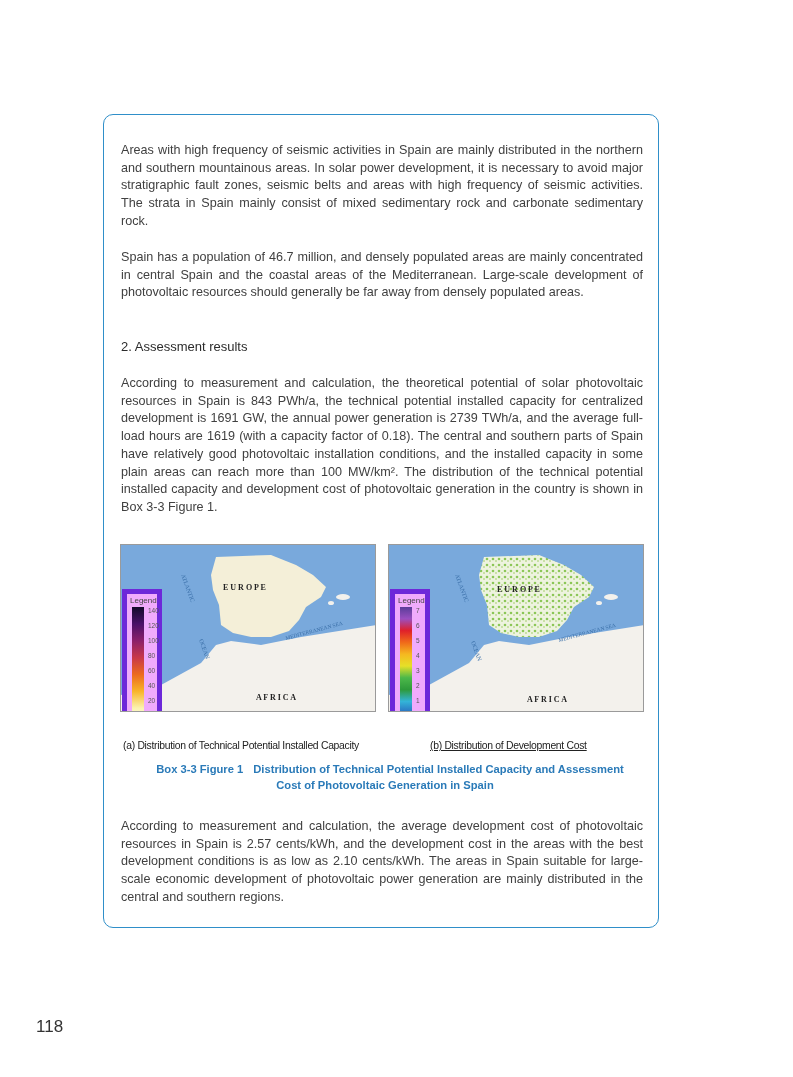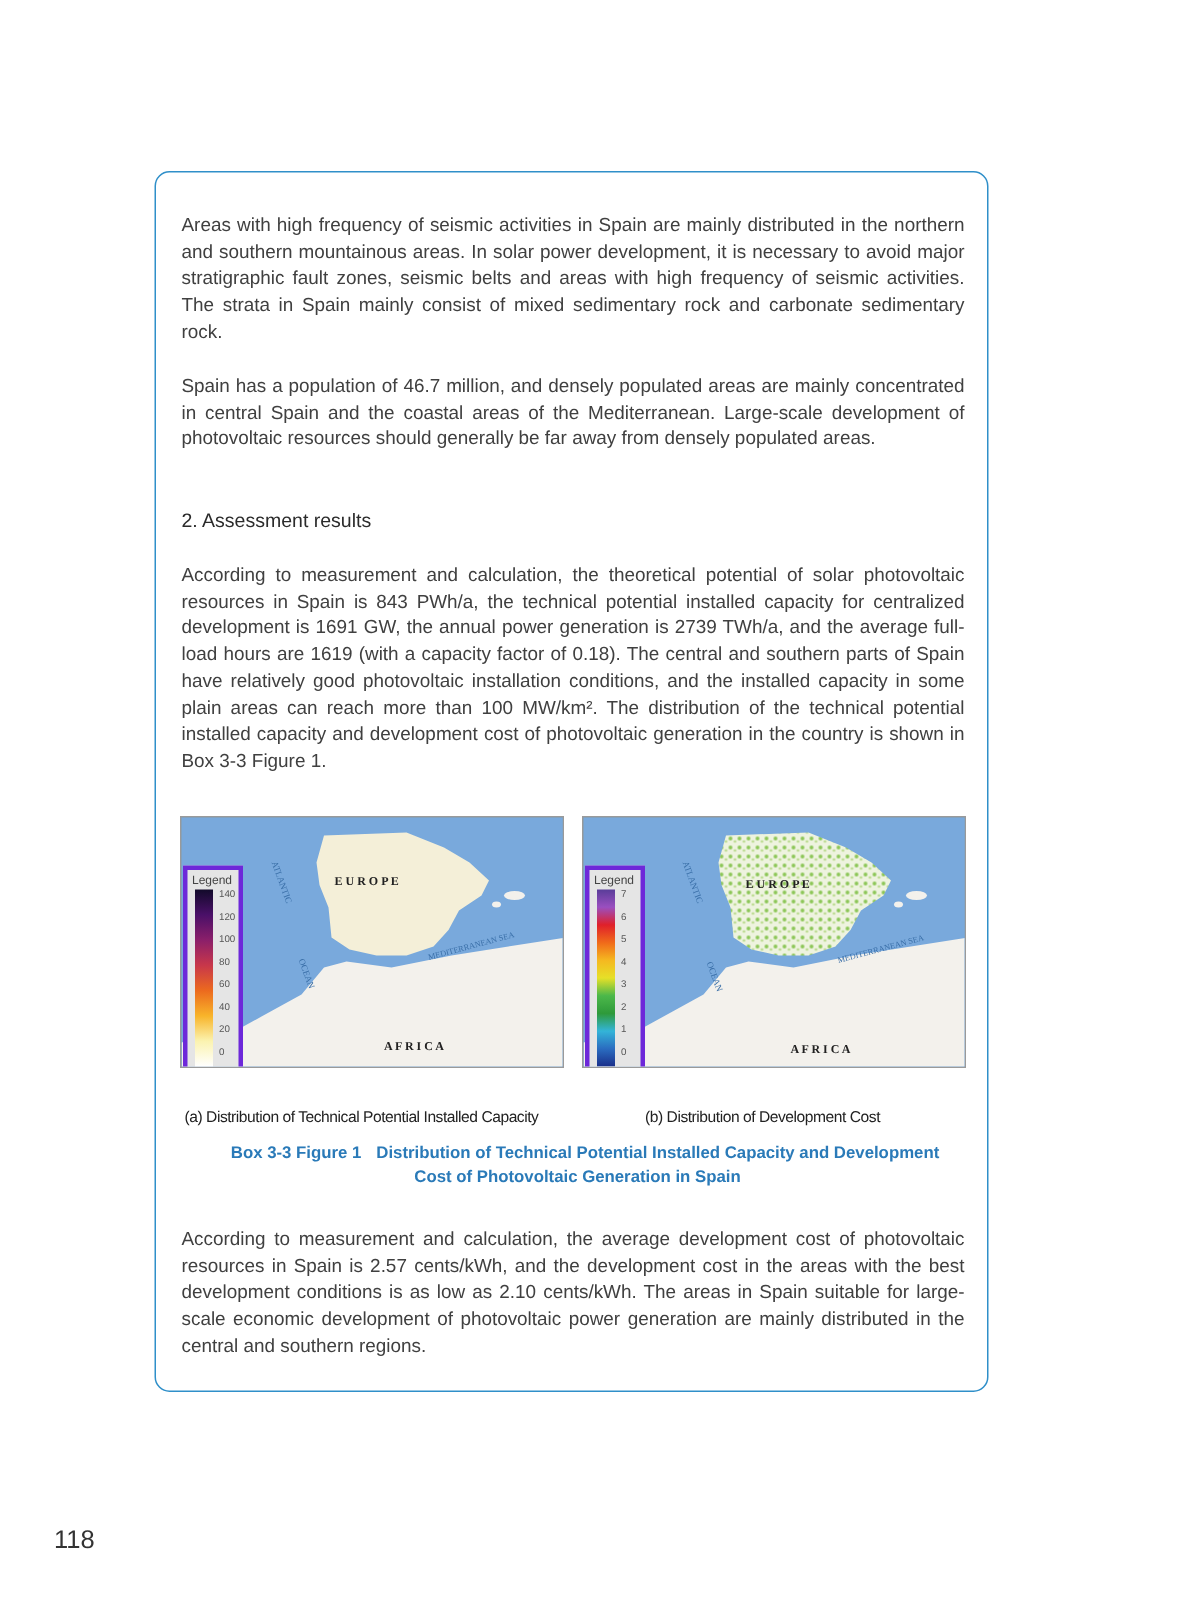--- a/index.html
+++ b/index.html
@@ -12,21 +12,21 @@
     position:absolute; left:121px; width:522px; font-size:12.6px; line-height:17.7px;
     text-align:justify; margin:0; color:#404040;
   }
   .heading { position:absolute; left:121px; font-size:13px; color:#2b2b2b; margin:0; }
   .fig { position:absolute; top:544px; width:256px; height:168px; border:1px solid #9a9a9a; box-sizing:border-box; overflow:hidden; background:#6fa7d9; }
   .fig svg { display:block; }
   .subcap { position:absolute; top:740px; font-size:10.4px; color:#222; letter-spacing:-0.3px; }
   .figcap { position:absolute; left:110px; width:550px; top:762px; text-align:center; font-size:11.2px; font-weight:bold; color:#2a7ab8; line-height:15.5px; }
   .figcap .lbl { margin-right:10px;padding-left:10px; }
   .pagenum { position:absolute; left:36px; top:1017px; font-size:17px; color:#333; }
-  .legend { position:absolute; left:1px; top:32px; width:40px; height:148px; background:#e5e5e5; border:3px solid #6d28d9; box-sizing:border-box; font-size:7px; color:#444; }
+  .legend { position:absolute; left:1px; top:44px; width:40px; height:148px; background:#f0abfc; border:5px solid #6d28d9; box-sizing:border-box; font-size:7px; color:#444; }
   .legend .ltitle { position:absolute; top:2px; left:3px; font-size:8px; color:#444;}
   .legend .lbar { position:absolute; left:5px; top:13px; width:12px; height:118px; }
   .legend .tick { position:absolute; left:21px; font-size:6.5px; color:#555; }
   .legend .unit { position:absolute; left:1px; bottom:1px; font-size:6.5px; color:#555; }
 </style>
 </head>
 <body>
 
 <div class="box"></div>
 
@@ -92,22 +92,22 @@
     <span class="tick" style="top:58px;">4</span>
     <span class="tick" style="top:73px;">3</span>
     <span class="tick" style="top:88px;">2</span>
     <span class="tick" style="top:103px;">1</span>
     <span class="tick" style="top:118px;">0</span>
     <span class="unit">cents/kWh</span>
   </div>
 </div>
 
 <span class="subcap" style="left:123px;">(a) Distribution of Technical Potential Installed Capacity</span>
-<span class="subcap" style="left:430px;">(b) Distribution of Development Cost</span>
+<span class="subcap" style="left:430px;text-decoration:underline;">(b) Distribution of Development Cost</span>
 
 <div class="figcap">
-  <div><span class="lbl">Box 3-3 Figure 1</span><span>Distribution of Technical Potential Installed Capacity and Development</span></div>
+  <div><span class="lbl">Box 3-3 Figure 1</span><span>Distribution of Technical Potential Installed Capacity and Assessment</span></div>
   <div>Cost of Photovoltaic Generation in Spain</div>
 </div>
 
 <p class="para" style="top:818px;">According to measurement and calculation, the average development cost of photovoltaic resources in Spain is 2.57 cents/kWh, and the development cost in the areas with the best development conditions is as low as 2.10 cents/kWh. The areas in Spain suitable for large-scale economic development of photovoltaic power generation are mainly distributed in the central and southern regions.</p>
 
 <span class="pagenum">118</span>
 
 </body></html>

